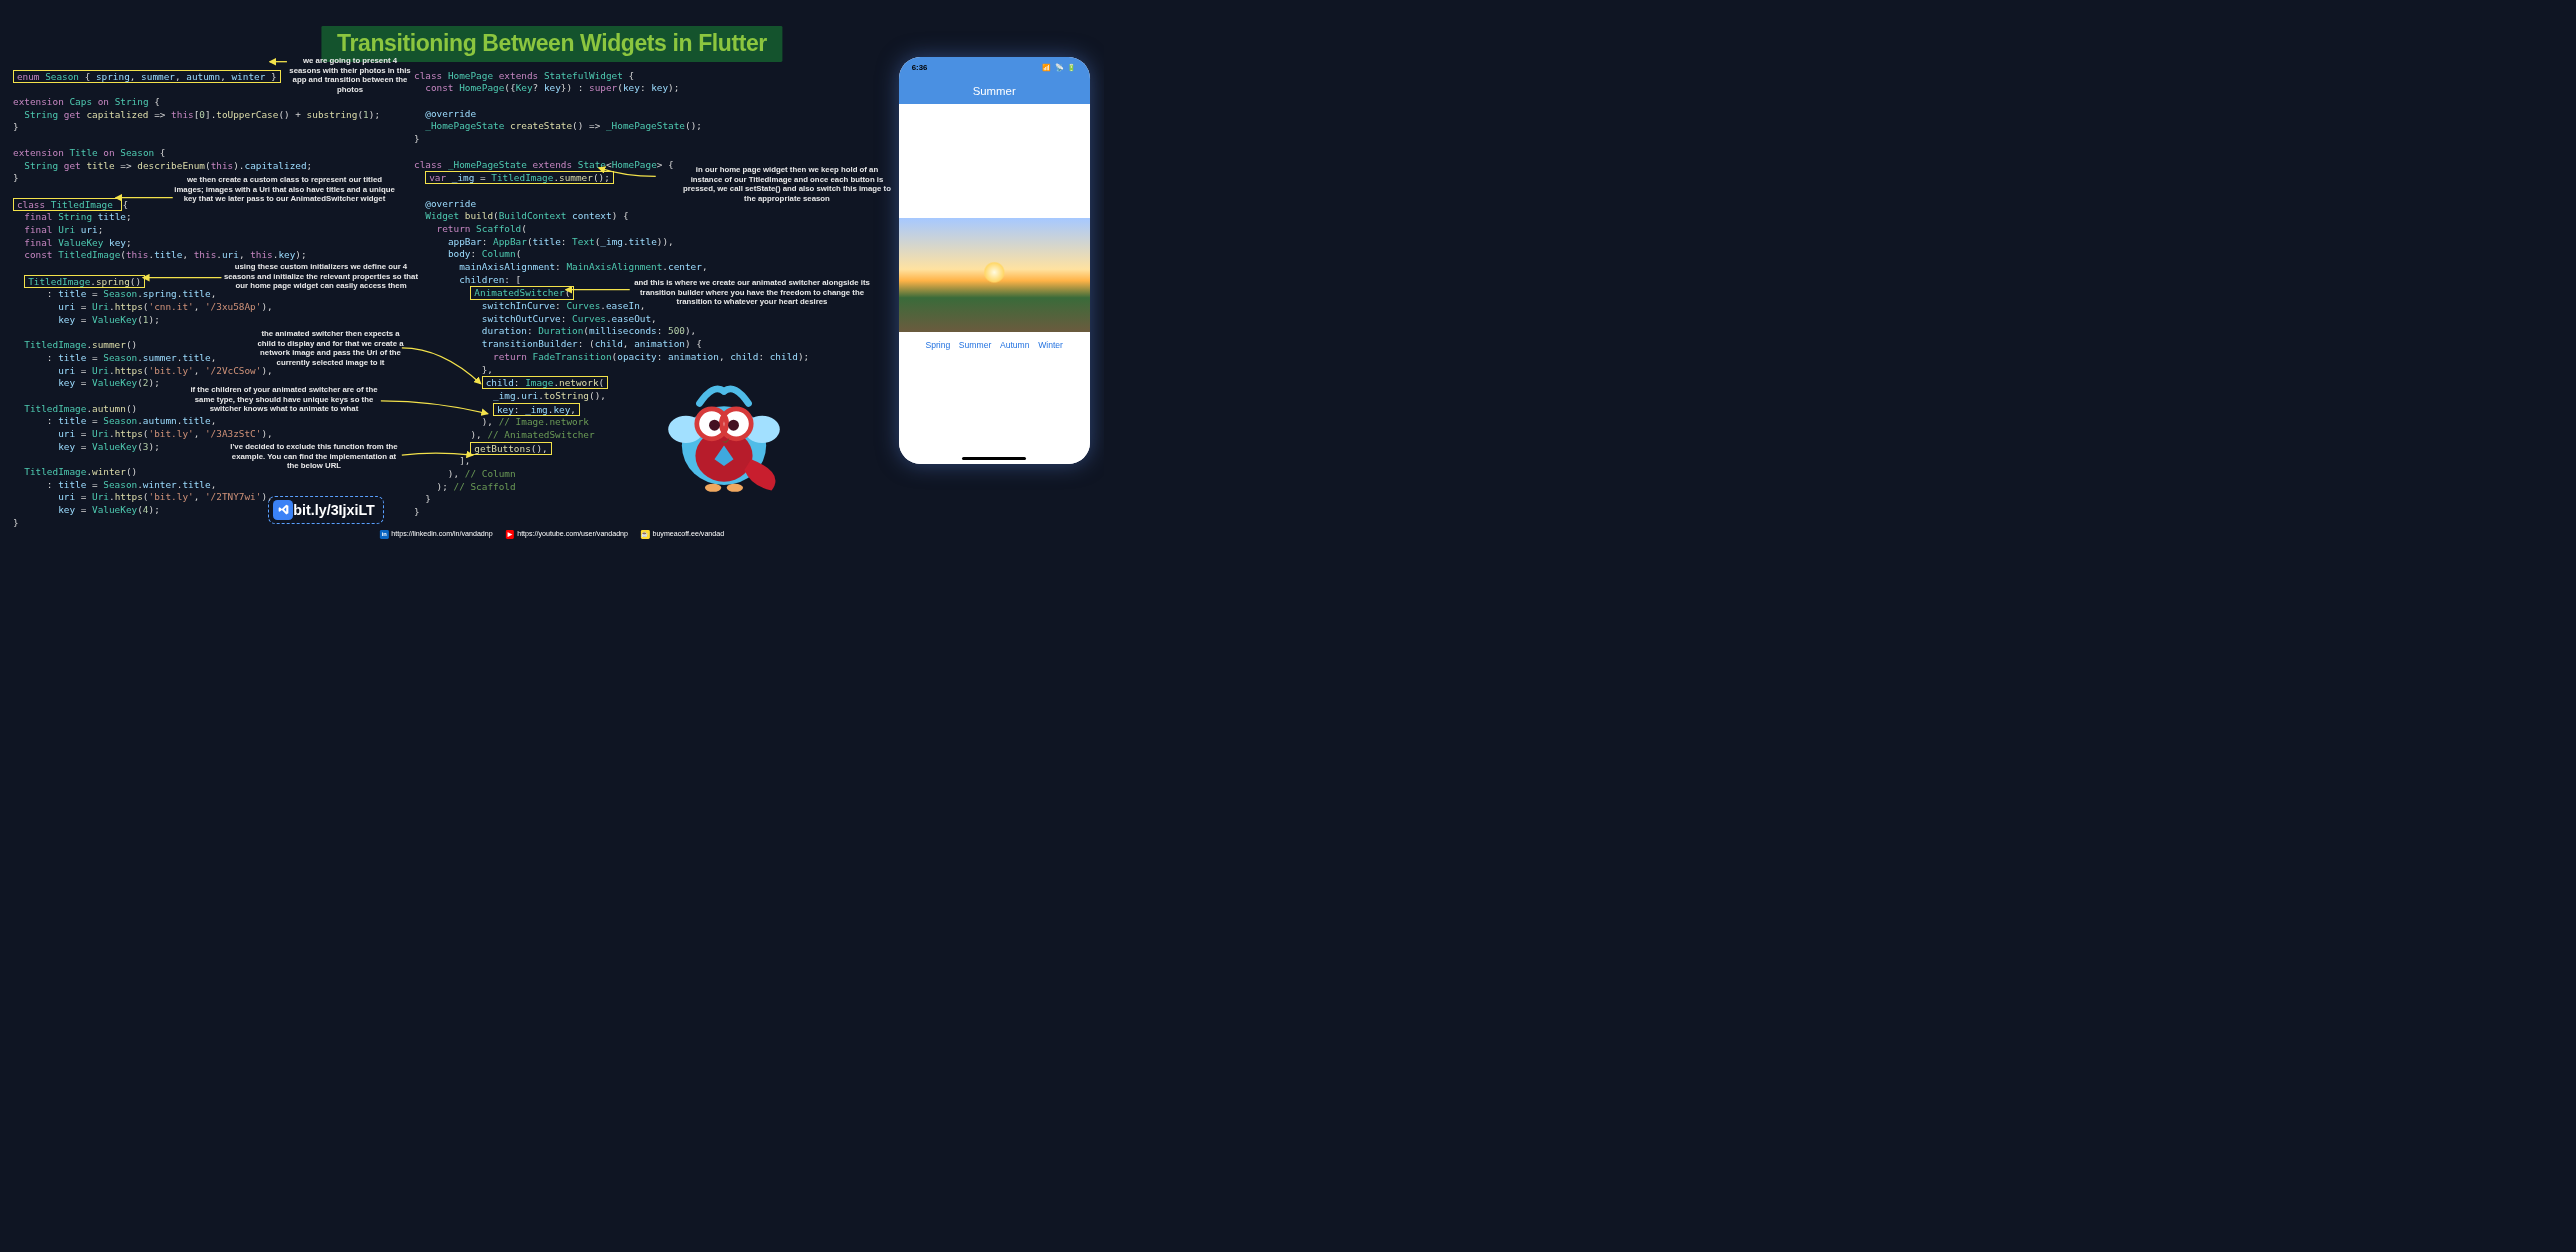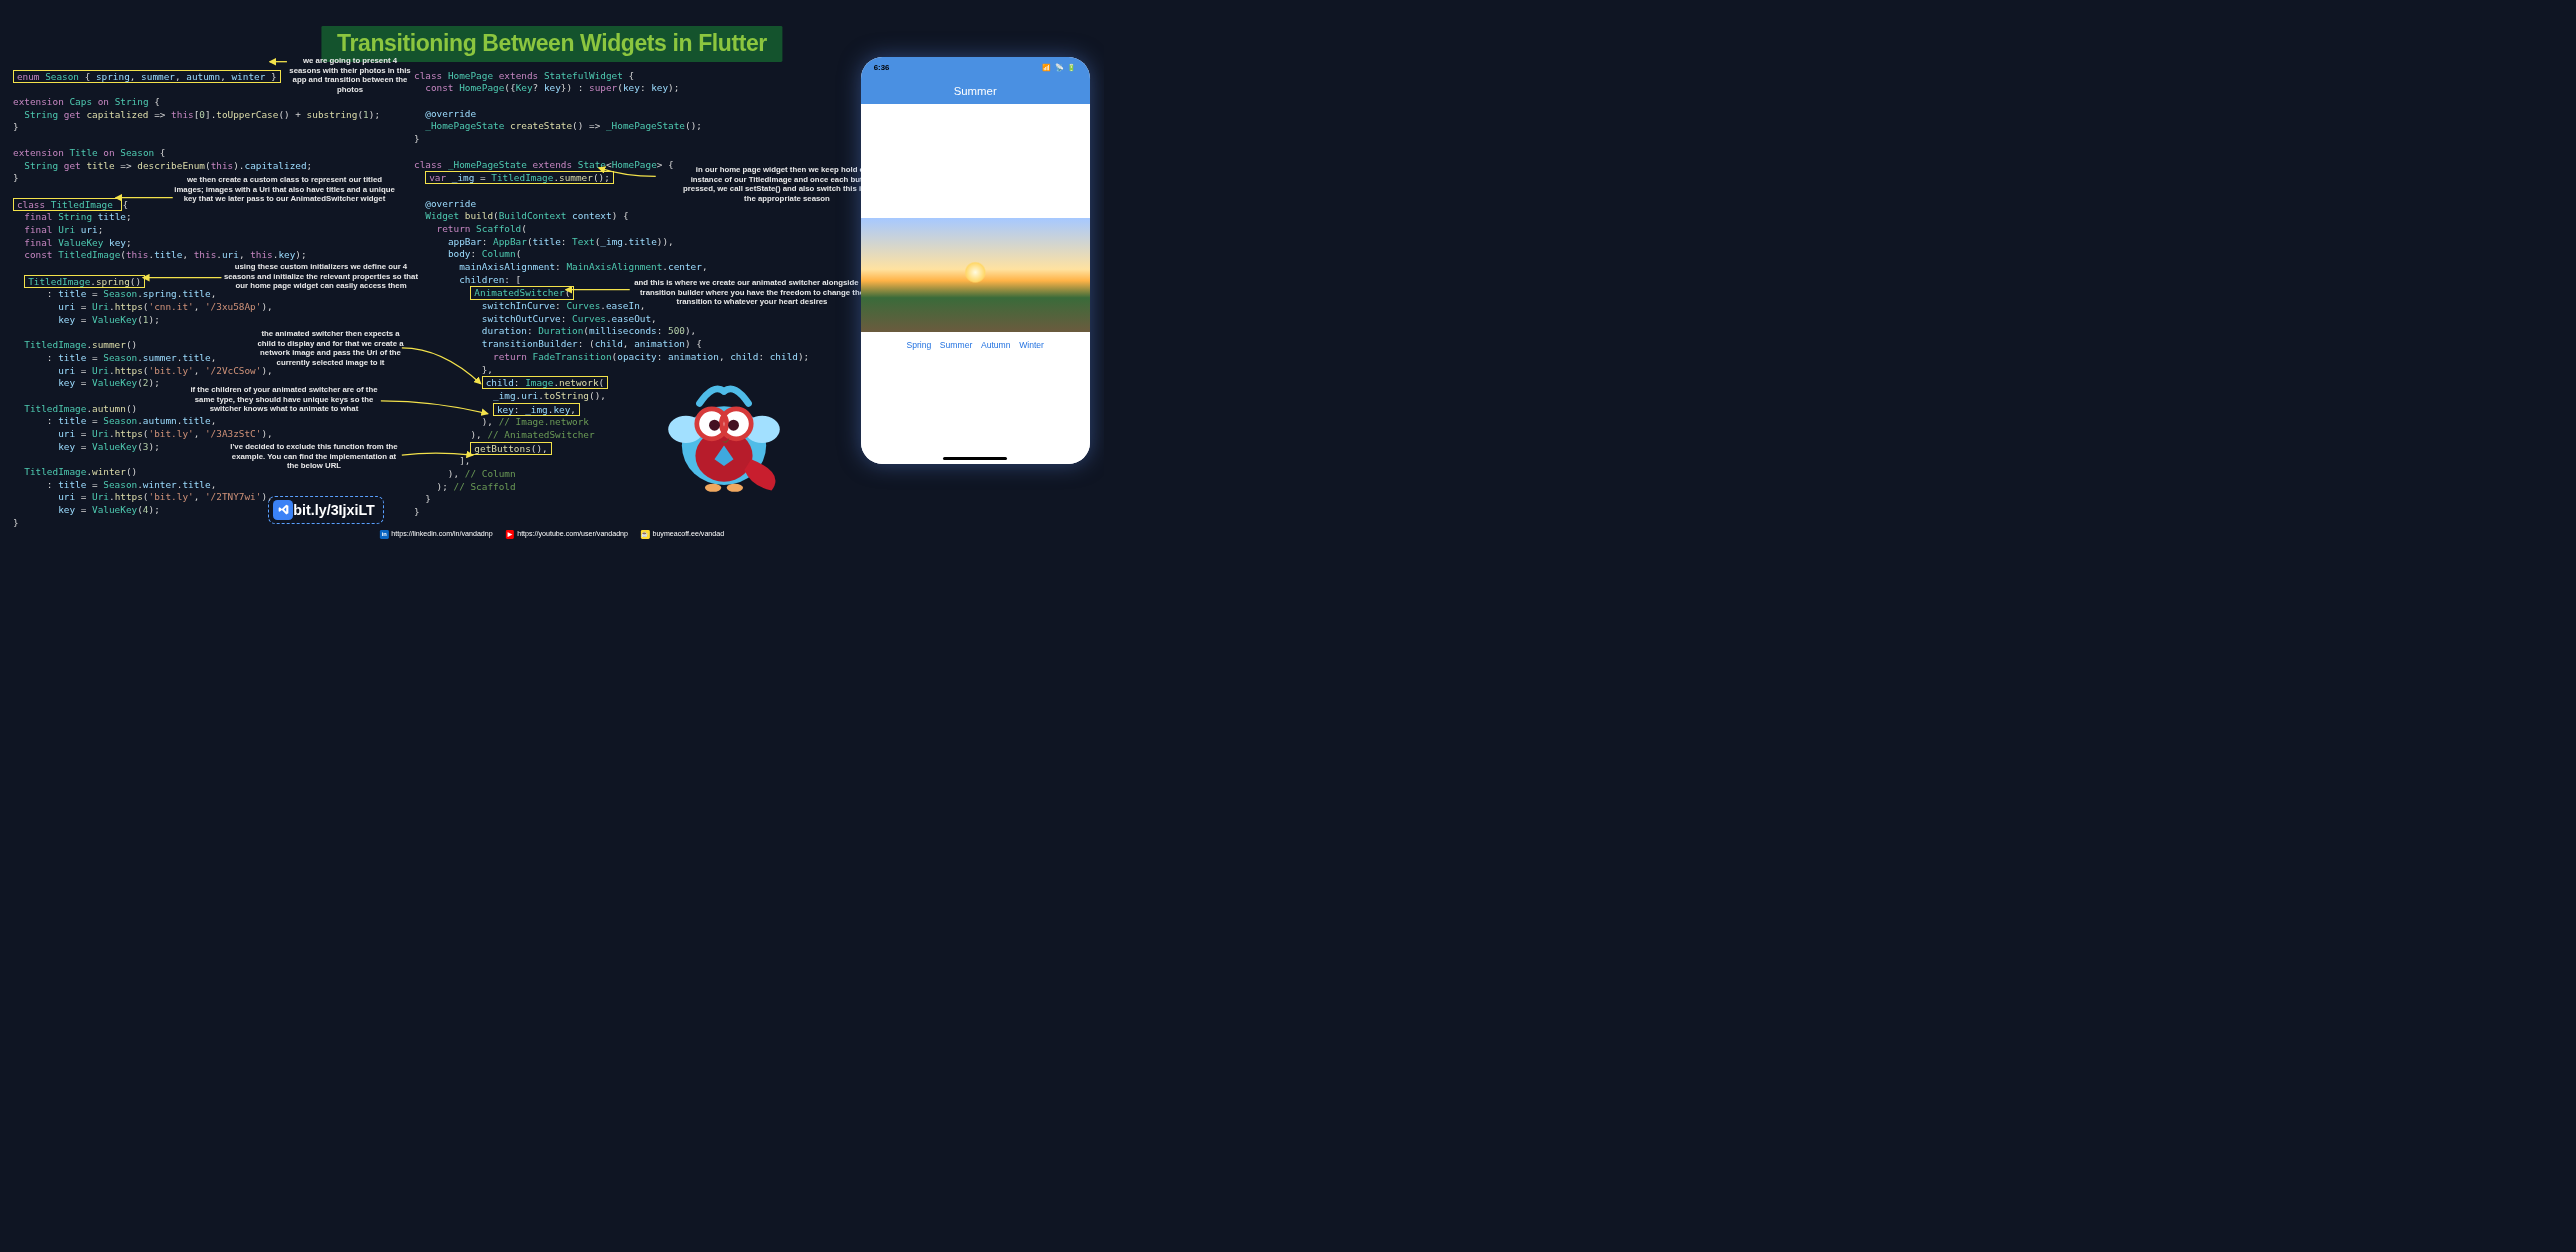--- a/index.html
+++ b/index.html
@@ -64,21 +64,21 @@
     font-weight: bold;
     text-align: center;
     line-height: 1.25;
   }
 
   
   .phone {
     position: absolute;
     top: 57px;
     right: 14.3px;
-    width: 229px;
+    width: 191px;
     height: 407px;
     background: #fff;
     border-radius: 21.4px;
     box-shadow: 0 0 21.4px rgba(80,120,200,0.5);
     overflow: hidden;
   }
   .phone .statusbar {
     height: 20px;
     background: #4a90e2;
     display: flex;

